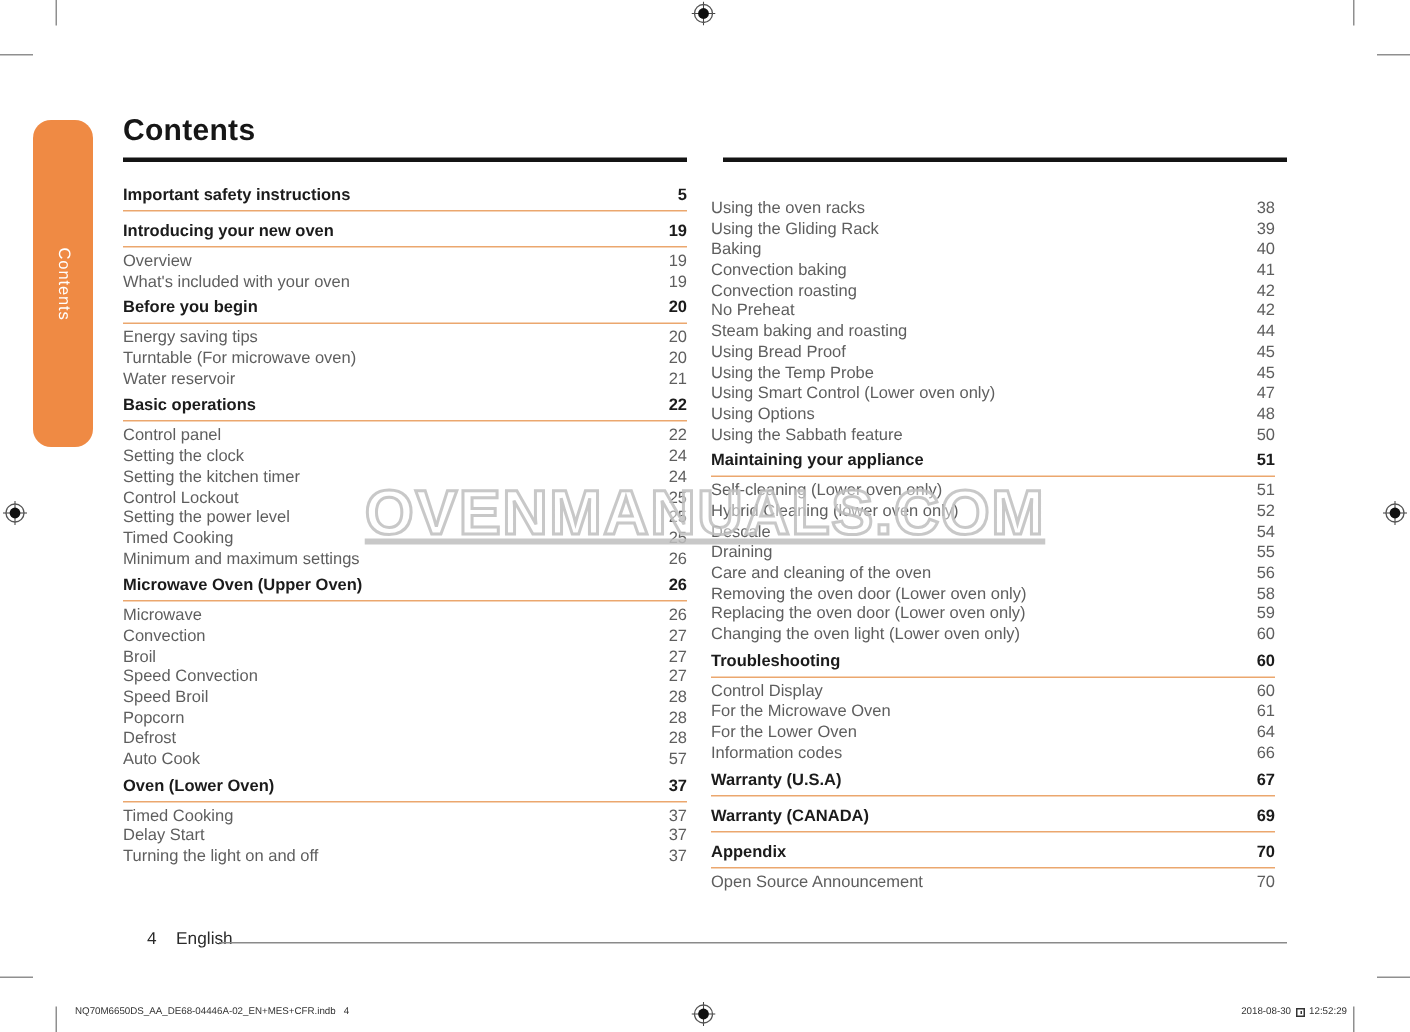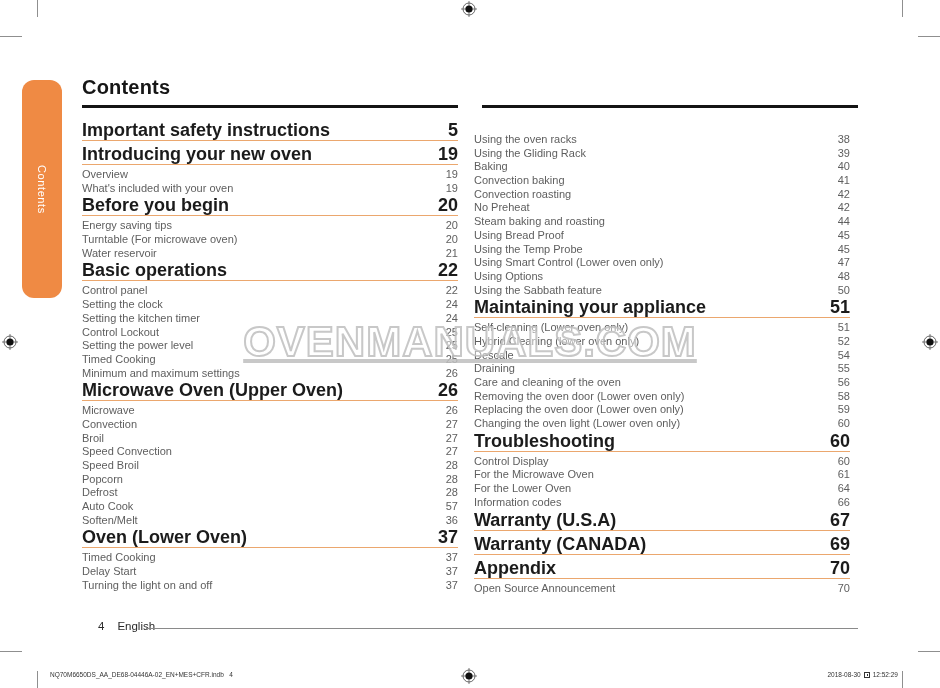--- a/index.html
+++ b/index.html
@@ -31,21 +31,21 @@
   .thick-rule.right{left:482px;width:376px;}
   
   .toc-col{position:absolute;top:108px;width:376px;}
   .toc-col.left{left:82px;padding-top:12px;}
   .toc-col.right{left:474px;padding-top:25px;}
   .toc-row{display:flex;justify-content:space-between;align-items:baseline;}
   .toc-row.item{
     height:13.7px;line-height:13.7px;font-size:11px;color:var(--item-gray,#5E5E5E);
   }
   .toc-row.section{
-    padding:3px 0 2px;font-size:18px;font-weight:bold;color:#1b1b1b;
+    padding:3px 0 2px;font-size:11px;font-weight:bold;color:#1b1b1b;
     border-bottom:1px solid var(--rule-orange,#EBA76E);margin-bottom:3px;line-height:15px;
   }
   .toc-row .pg{white-space:nowrap;padding-left:8px;}
   
   .watermark{
     position:absolute;left:232px;top:318px;width:476px;text-align:center;
     font-size:42px;font-weight:800;letter-spacing:1px;
     color:rgba(255,255,255,0.45);
     -webkit-text-stroke:2px rgba(190,190,190,0.85);
     pointer-events:none;z-index:5;text-decoration:underline;
@@ -209,24 +209,20 @@
       <span class="pg">28</span>
     </div>
     <div class="toc-row item">
       <span class="lbl">Defrost</span>
       <span class="pg">28</span>
     </div>
     <div class="toc-row item">
       <span class="lbl">Auto Cook</span>
       <span class="pg">57</span>
     </div>
-    <div class="toc-row item">
-      <span class="lbl">Soften/Melt</span>
-      <span class="pg">36</span>
-    </div>
     <div class="toc-row section">
       <span class="lbl">Oven (Lower Oven)</span>
       <span class="pg">37</span>
     </div>
     <div class="toc-row item">
       <span class="lbl">Timed Cooking</span>
       <span class="pg">37</span>
     </div>
     <div class="toc-row item">
       <span class="lbl">Delay Start</span>

